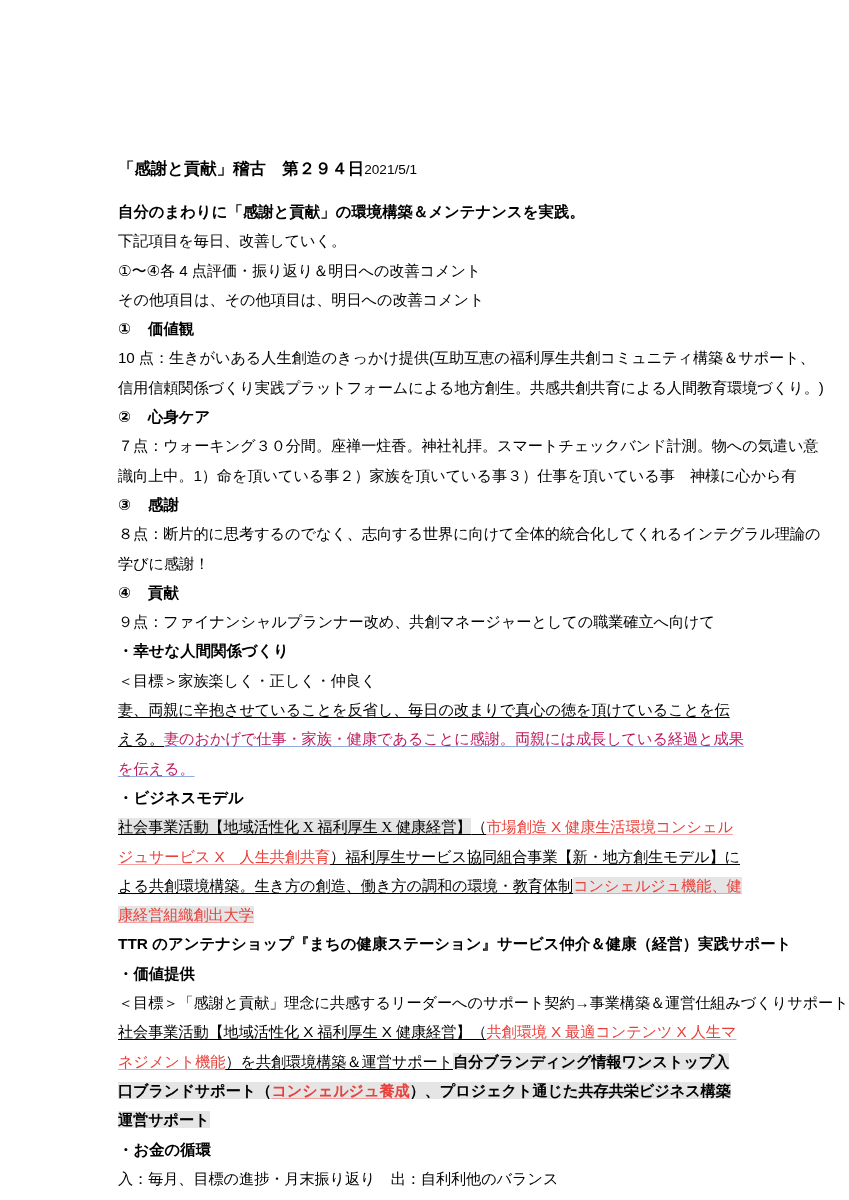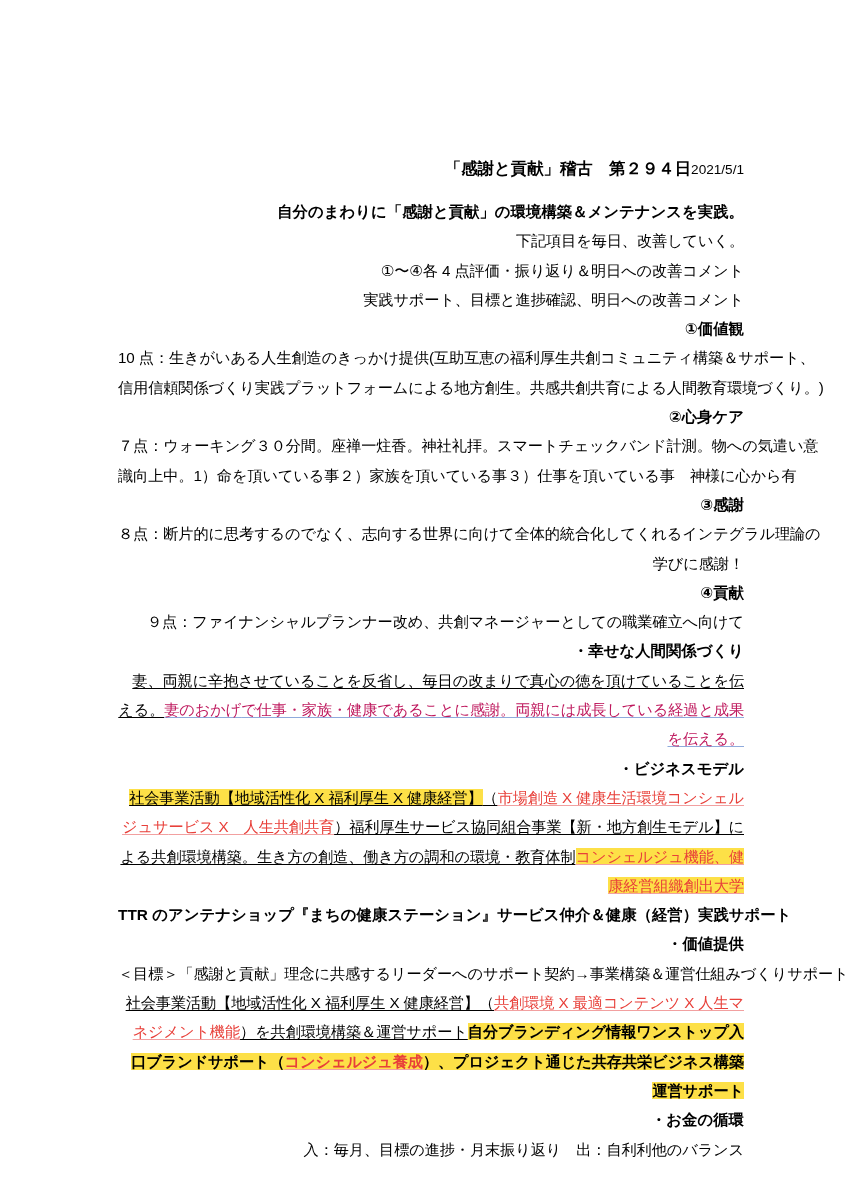--- a/index.html
+++ b/index.html
@@ -13,21 +13,20 @@
     font-family: "Liberation Sans", "DejaVu Sans", sans-serif;
     color: #000000;
     overflow: hidden;
   }
   .page {
     position: relative;
     width: 687px;
     height: 1200px;
     background: #ffffff;
     box-sizing: border-box;
-    text-align: right;
   }
   .doc-body {
     position: absolute;
     left: 118px;
     top: 153px;
     width: 626px;
   }
   .line {
     font-size: 15.2px;
     line-height: 29.3px;
@@ -66,41 +65,42 @@
     text-decoration-color: #8faadc;
     text-underline-offset: 2px;
   }
   .red {
     color: #e8403a;
     text-decoration: underline;
     text-decoration-color: #f2a0a0;
     text-underline-offset: 2px;
   }
   .hl {
-    background: #fde047;
+    background: #e5e5e5;
+    font-family: Liberation Serif, serif;
   }
   .numlabel {
     display: inline-block;
     min-width: 30px;
   }
 </style>
 </head>
 <body>
 
 <div class="page">
   <div class="doc-body">
 
     <div class="title-line">
       <span>「感謝と貢献」稽古　第２９４日</span><span class="title-date">2021/5/1</span>
     </div>
 
     <div class="heading">自分のまわりに「感謝と貢献」の環境構築＆メンテナンスを実践。</div>
     <div class="line">下記項目を毎日、改善していく。</div>
     <div class="line">①〜④各 4 点評価・振り返り＆明日への改善コメント</div>
-    <div class="line">実践サポート、目標と進捗確認、明日への改善コメント</div>
+    <div class="line">その他項目は、その他項目は、明日への改善コメント</div>
 
     <div class="heading">
       <span class="numlabel">①</span><span>価値観</span>
     </div>
     <div class="line">10 点：生きがいある人生創造のきっかけ提供(互助互恵の福利厚生共創コミュニティ構築＆サポート、</div>
     <div class="line">信用信頼関係づくり実践プラットフォームによる地方創生。共感共創共育による人間教育環境づくり。)</div>
 
     <div class="heading">
       <span class="numlabel">②</span><span>心身ケア</span>
     </div>
@@ -112,20 +112,21 @@
     </div>
     <div class="line">８点：断片的に思考するのでなく、志向する世界に向けて全体的統合化してくれるインテグラル理論の</div>
     <div class="line">学びに感謝！</div>
 
     <div class="heading">
       <span class="numlabel">④</span><span>貢献</span>
     </div>
     <div class="line">９点：ファイナンシャルプランナー改め、共創マネージャーとしての職業確立へ向けて</div>
 
     <div class="heading">・幸せな人間関係づくり</div>
+    <div class="line">＜目標＞家族楽しく・正しく・仲良く</div>
     <div class="wrapline"><span class="u">妻、両親に辛抱させていることを反省し、毎日の改まりで真心の徳を頂けていることを伝える。</span><span class="blue">妻のおかげ</span><span class="blue">で仕事・家族・健康であることに感謝。両親には成長している経過と成果を伝える。</span></div>
 
     <div class="heading">・ビジネスモデル</div>
     <div class="wrapline"><span class="hl u">社会事業活動【地域活性化 X 福利厚生 X 健康経営】</span><span class="u">（</span><span class="red">市場創造 X 健康生活環境コンシェルジュサ</span><span class="red">ービス X　人生共創共育</span><span class="u">）福利厚生サービス協同組合事業【新・地方創生モデル】による共創環境構</span><span class="u">築。生き方の創造、働き方の調和の環境・教育体制</span><span class="hl red">コンシェルジュ機能、健康経営組織創出大学</span></div>
     <div class="heading">TTR のアンテナショップ『まちの健康ステーション』サービス仲介＆健康（経営）実践サポート</div>
 
     <div class="heading">・価値提供</div>
     <div class="line">＜目標＞「感謝と貢献」理念に共感するリーダーへのサポート契約→事業構築＆運営仕組みづくりサポート</div>
     <div class="wrapline"><span class="u">社会事業活動【地域活性化 X 福利厚生 X 健康経営】（</span><span class="red">共創環境 X 最適コンテンツ X 人生マネジメ</span><span class="red">ント機能</span><span class="u">）を共創環境構築＆運営サポート</span><span class="hl bold">自分ブランディング情報ワンストップ入口ブランドサポート</span><span class="hl bold">（</span><span class="hl red bold">コンシェルジュ養成</span><span class="hl bold">）、プロジェクト通じた共存共栄ビジネス構築運営サポート</span></div>
 

